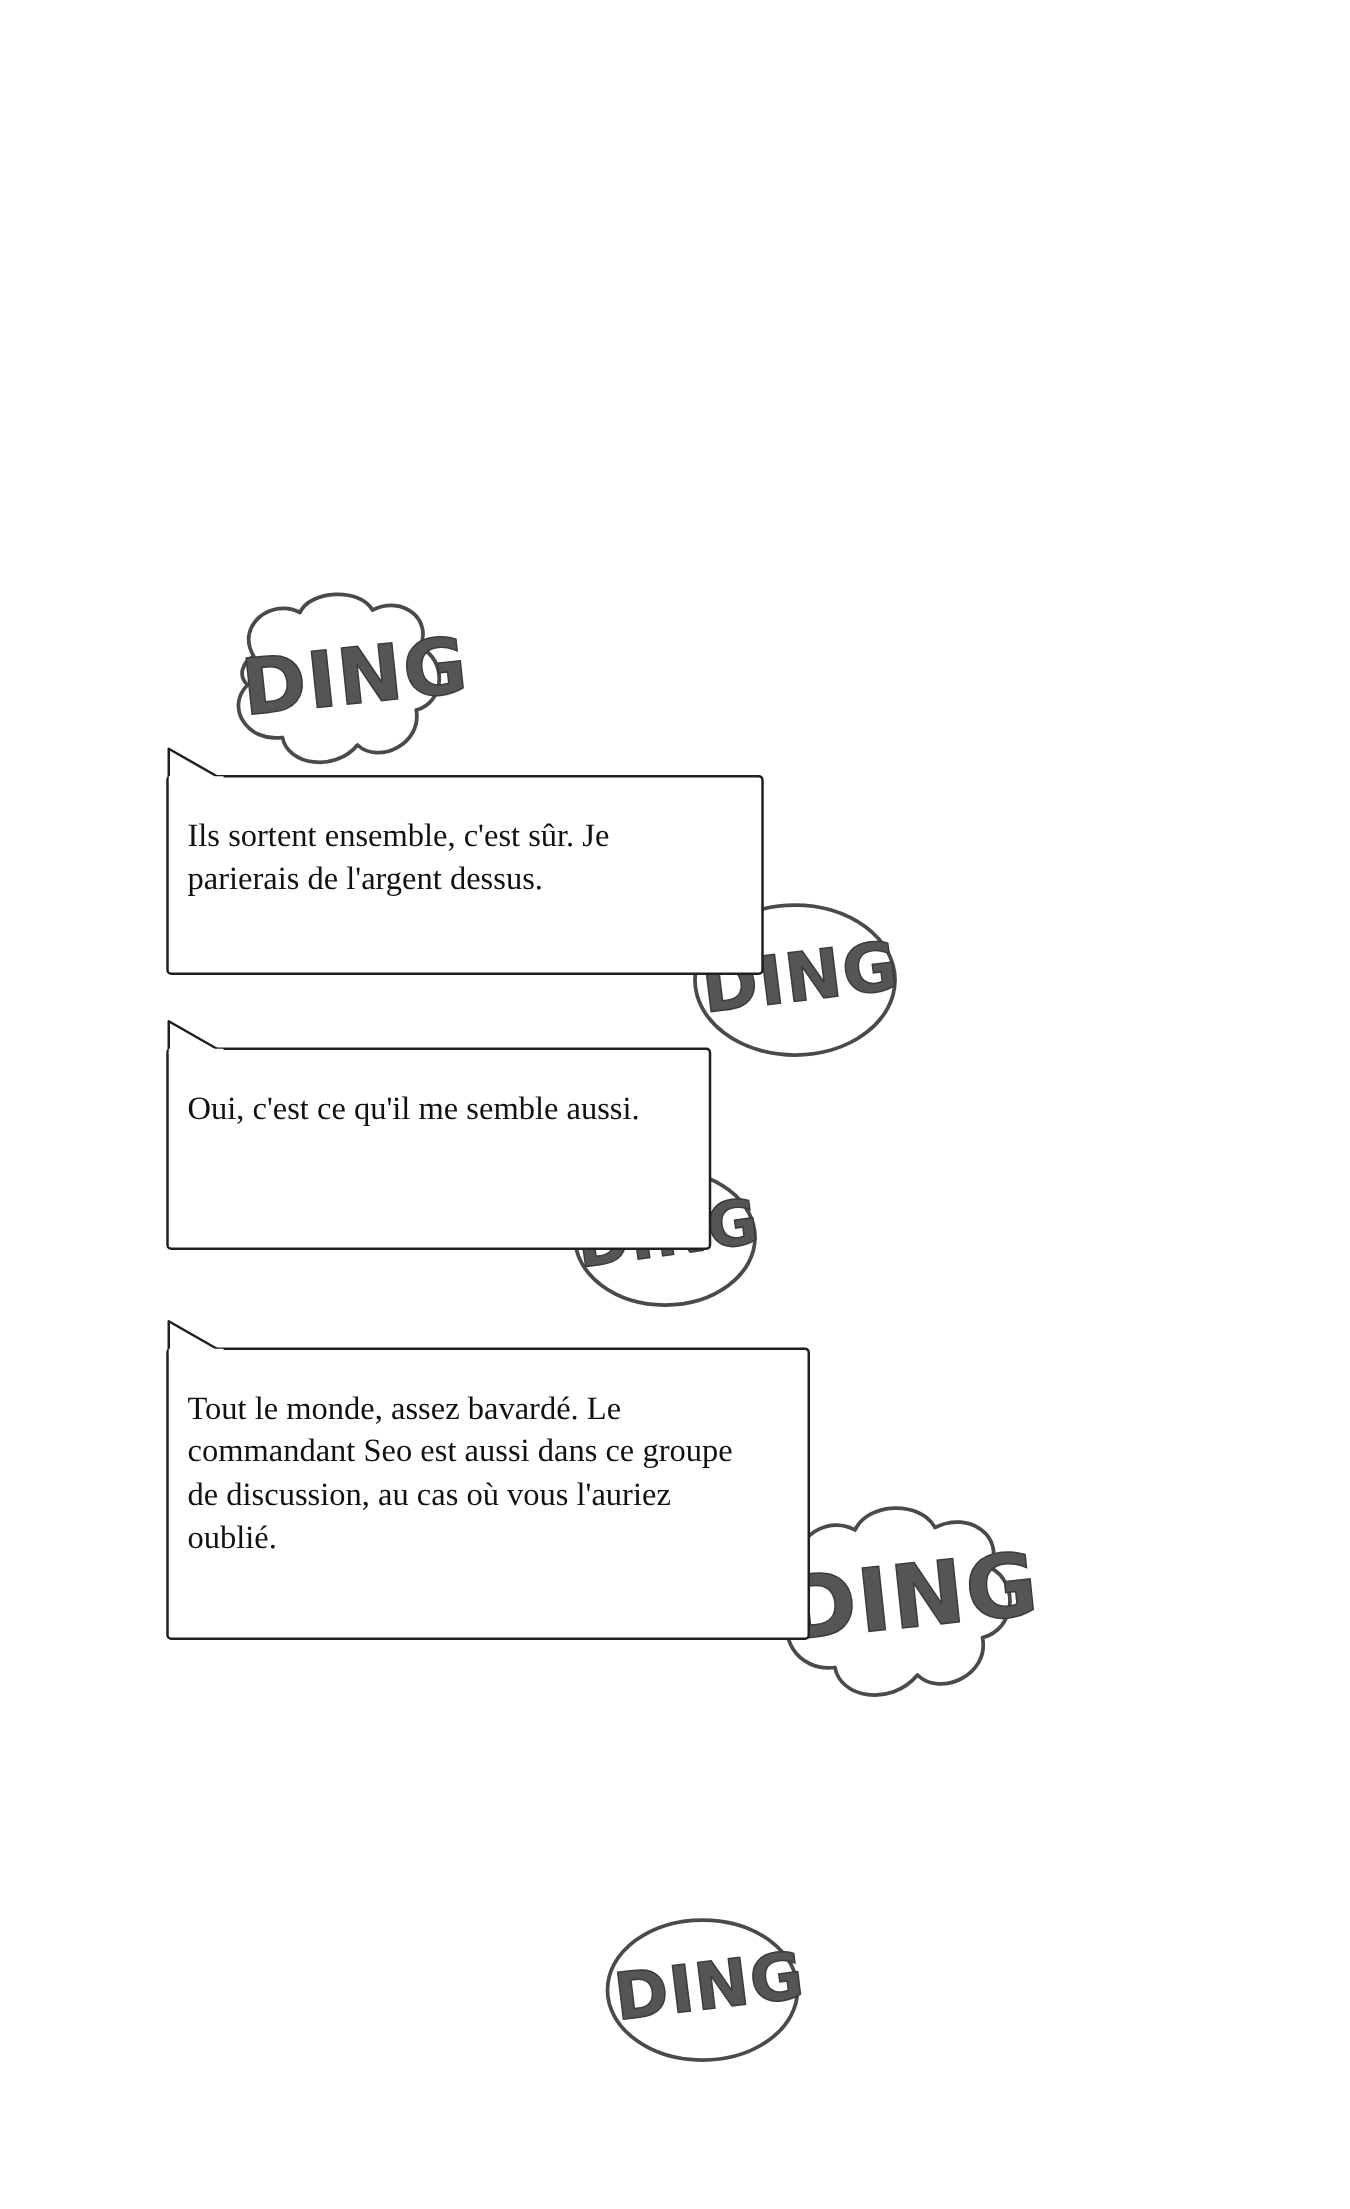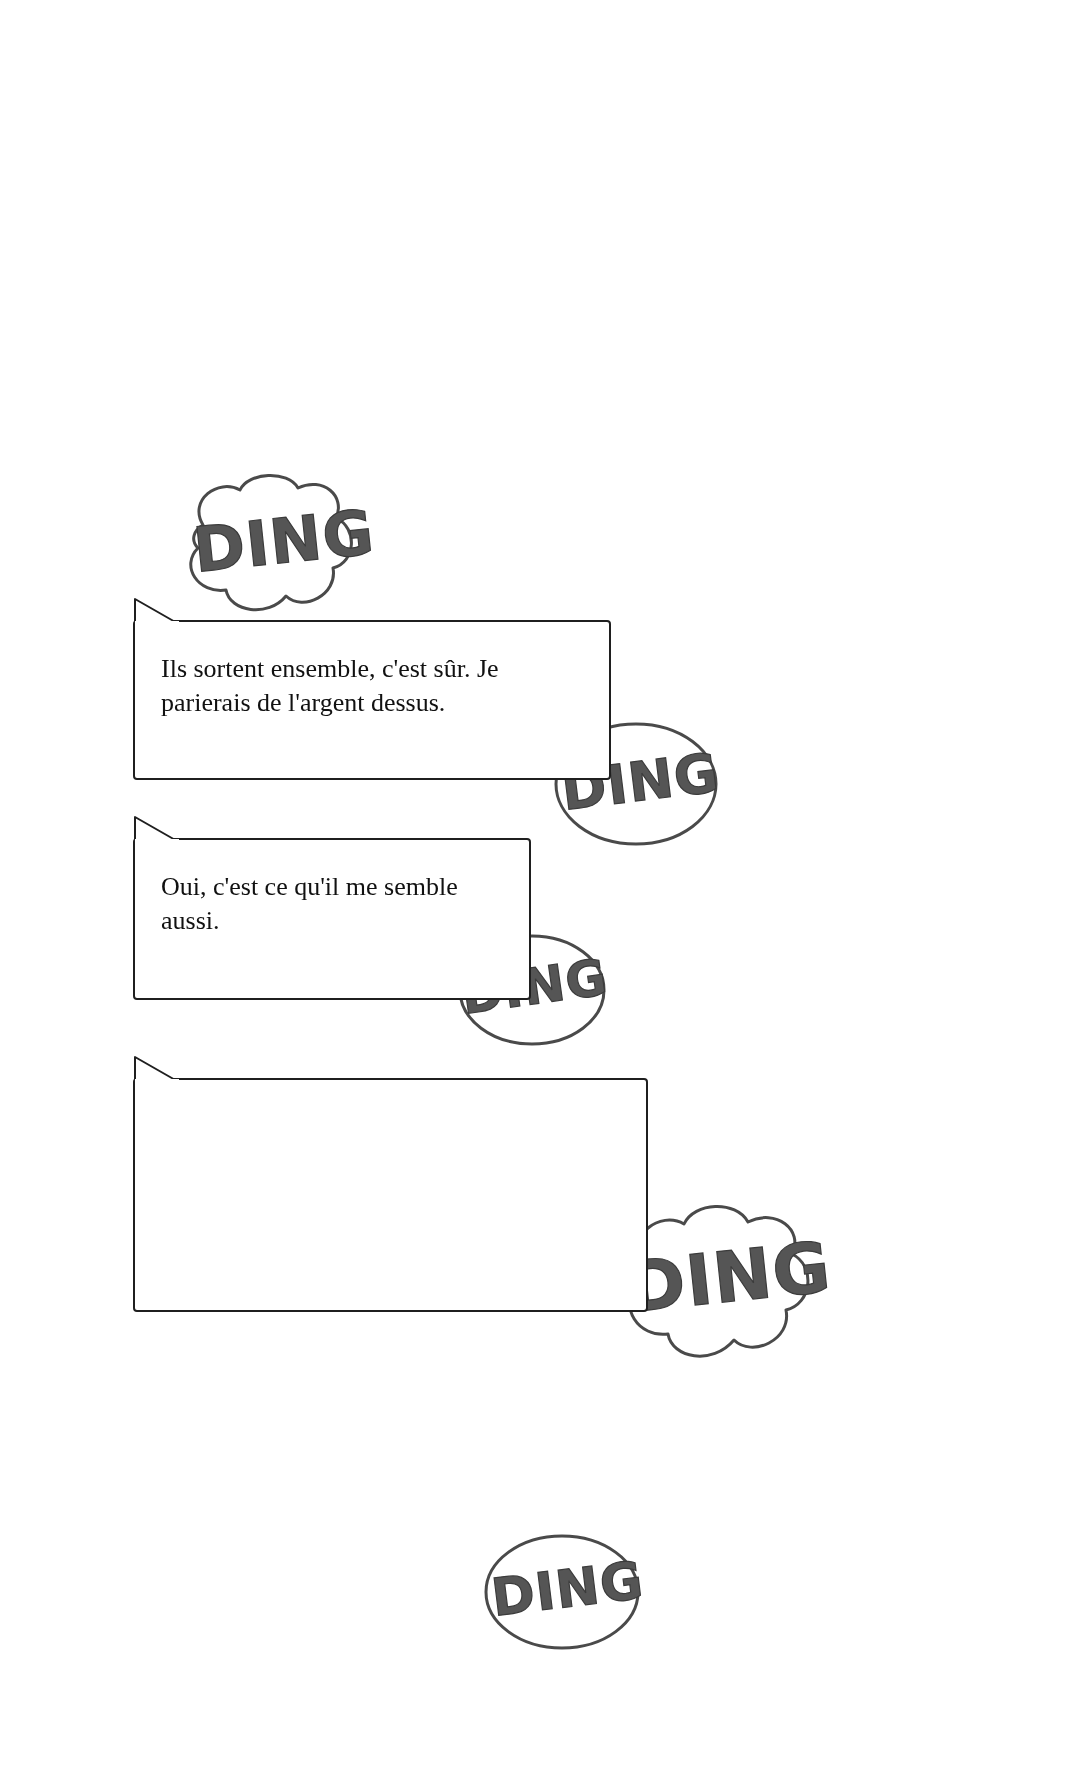--- a/index.html
+++ b/index.html
@@ -20,21 +20,21 @@
   .bubble {
     position: absolute;
     box-sizing: border-box;
     border: 2px solid #1f1f1f;
     border-radius: 4px;
     background: #ffffff;
     color: #111111;
     font-family: "Liberation Serif", serif;
     font-size: 26px;
     line-height: 1.32;
-    padding: 30px 34px 30px 26px;
+    padding: 30px 34px 30px 15px;
     z-index: 3;
   }
   .bubble .txt {
     display: block;
     white-space: pre-line;
   }
   
   .bubble .tail {
     position: absolute;
     top: -25px;
@@ -57,21 +57,21 @@
     font-family: "DejaVu Sans", sans-serif;
     font-weight: bold;
     fill: #555555;
     stroke: #3b3b3b;
     stroke-width: 1.2;
     letter-spacing: 1px;
   }
 
   
   #bubble-1 { left: 133px; top: 620px;  width: 478px; height: 160px; }
-  #bubble-2 { left: 133px; top: 838px;  width: 398px; height: 162px; }
+  #bubble-2 { left: 133px; top: 838px;  width: 436px; height: 162px; }
   #bubble-3 { left: 133px; top: 1078px; width: 515px; height: 234px; }
   #bubble-4 { left: 133px; top: 1402px; width: 455px; height: 150px; }
 
   #ding-1 { left: 168px; top: 470px;  width: 215px; height: 160px; }
   #ding-2 { left: 548px; top: 718px;  width: 175px; height: 135px; }
   #ding-3 { left: 452px; top: 930px;  width: 160px; height: 120px; }
   #ding-4 { left: 608px; top: 1200px; width: 225px; height: 175px; }
   #ding-5 { left: 480px; top: 1520px; width: 165px; height: 130px; }
 </style>
 </head>
@@ -122,20 +122,21 @@
     </svg>
   </div>
 
   <div class="bubble" id="bubble-3">
     <span class="tail">
       <svg viewBox="0 0 46 28" width="46" height="28">
           <path d="M2 26 L44 26 L2 2 Z" fill="#ffffff" stroke="#1f1f1f" stroke-width="2" stroke-linejoin="round"></path>
           <rect x="2" y="24" width="44" height="5" fill="#ffffff"></rect>
         </svg>
     </span>
+    <span class="txt">Tout le monde, assez bavardé. Le commandant Seo est aussi dans ce groupe de discussion, au cas où vous l'auriez oublié.</span>
   </div>
 
   <div class="ding" id="ding-4">
     <svg viewBox="0 0 225 175" width="225" height="175" aria-hidden="true">
       <path d="M34 62 C18 36 52 10 76 24 C86 2 128 0 140 22 C168 8 196 30 184 54
                C208 66 204 104 178 110 C184 140 144 158 126 140 C104 166 64 158 60 134
                C30 138 10 106 30 86 C22 76 26 68 34 62 Z" fill="#ffffff" stroke="#4a4a4a" stroke-width="3" stroke-linejoin="round"></path>
       <text class="dingtext" x="22" y="112" font-size="70" transform="rotate(-6 22 112)">DING</text>
     </svg>
   </div>

